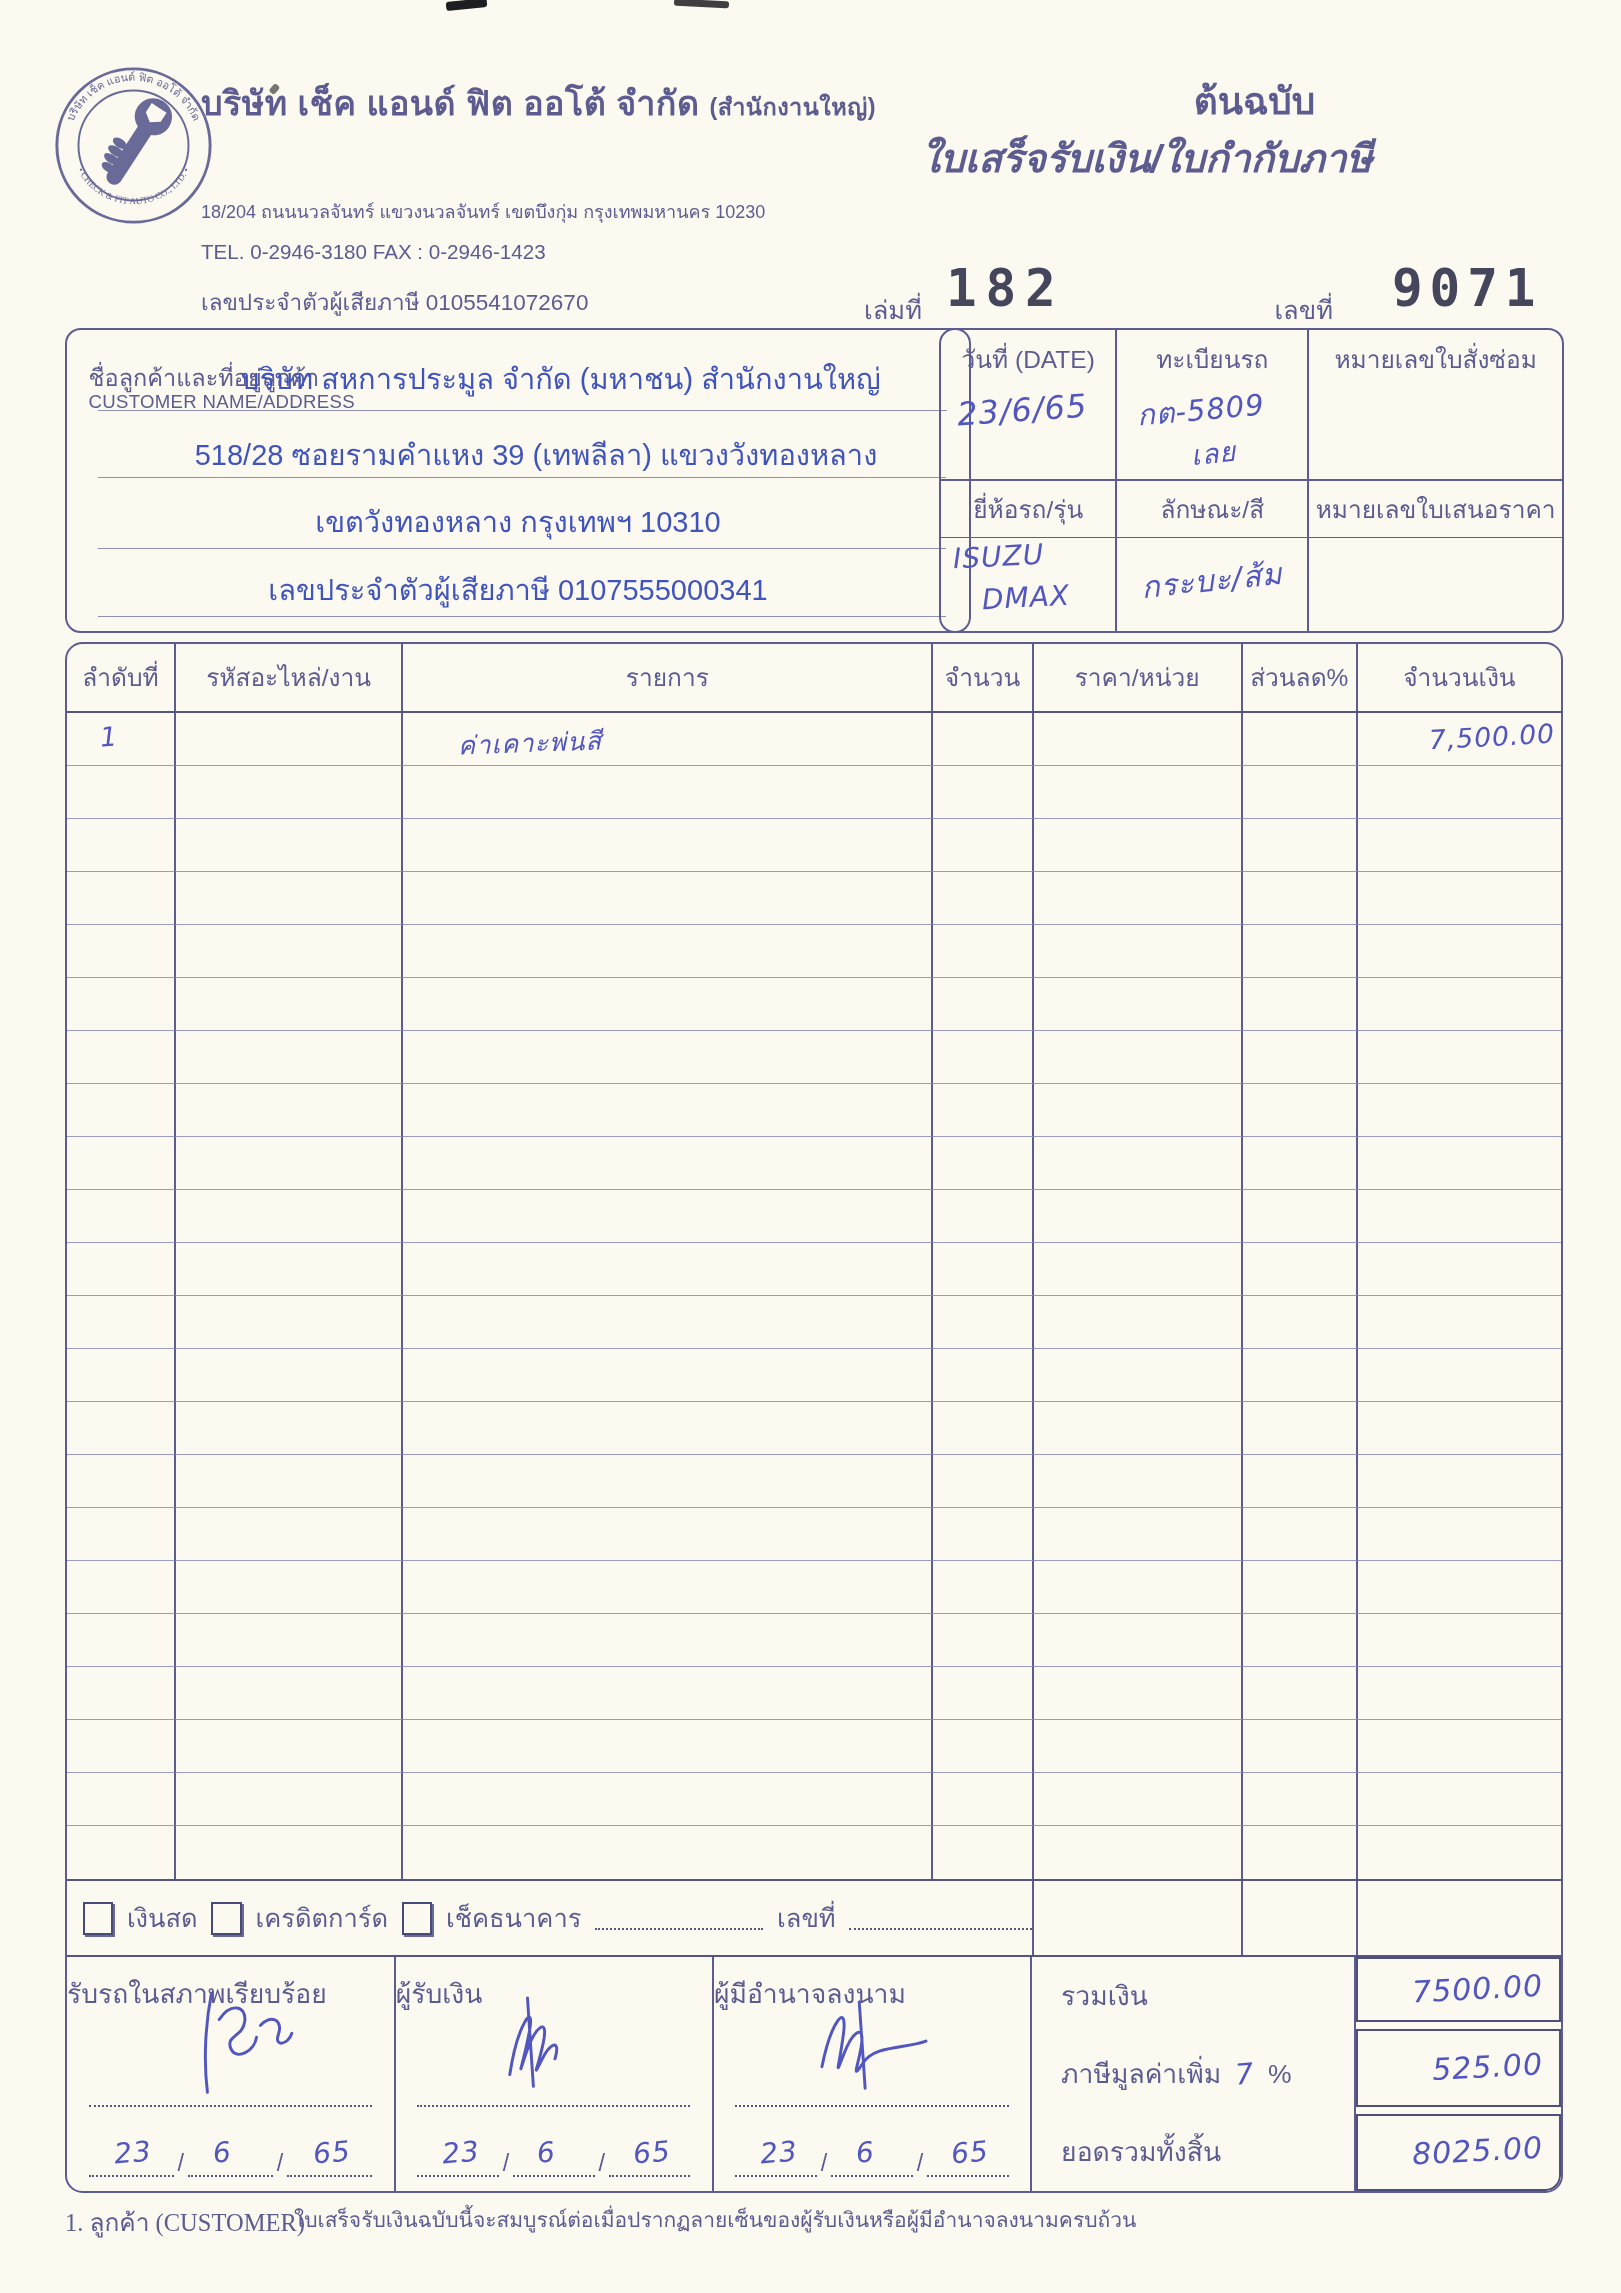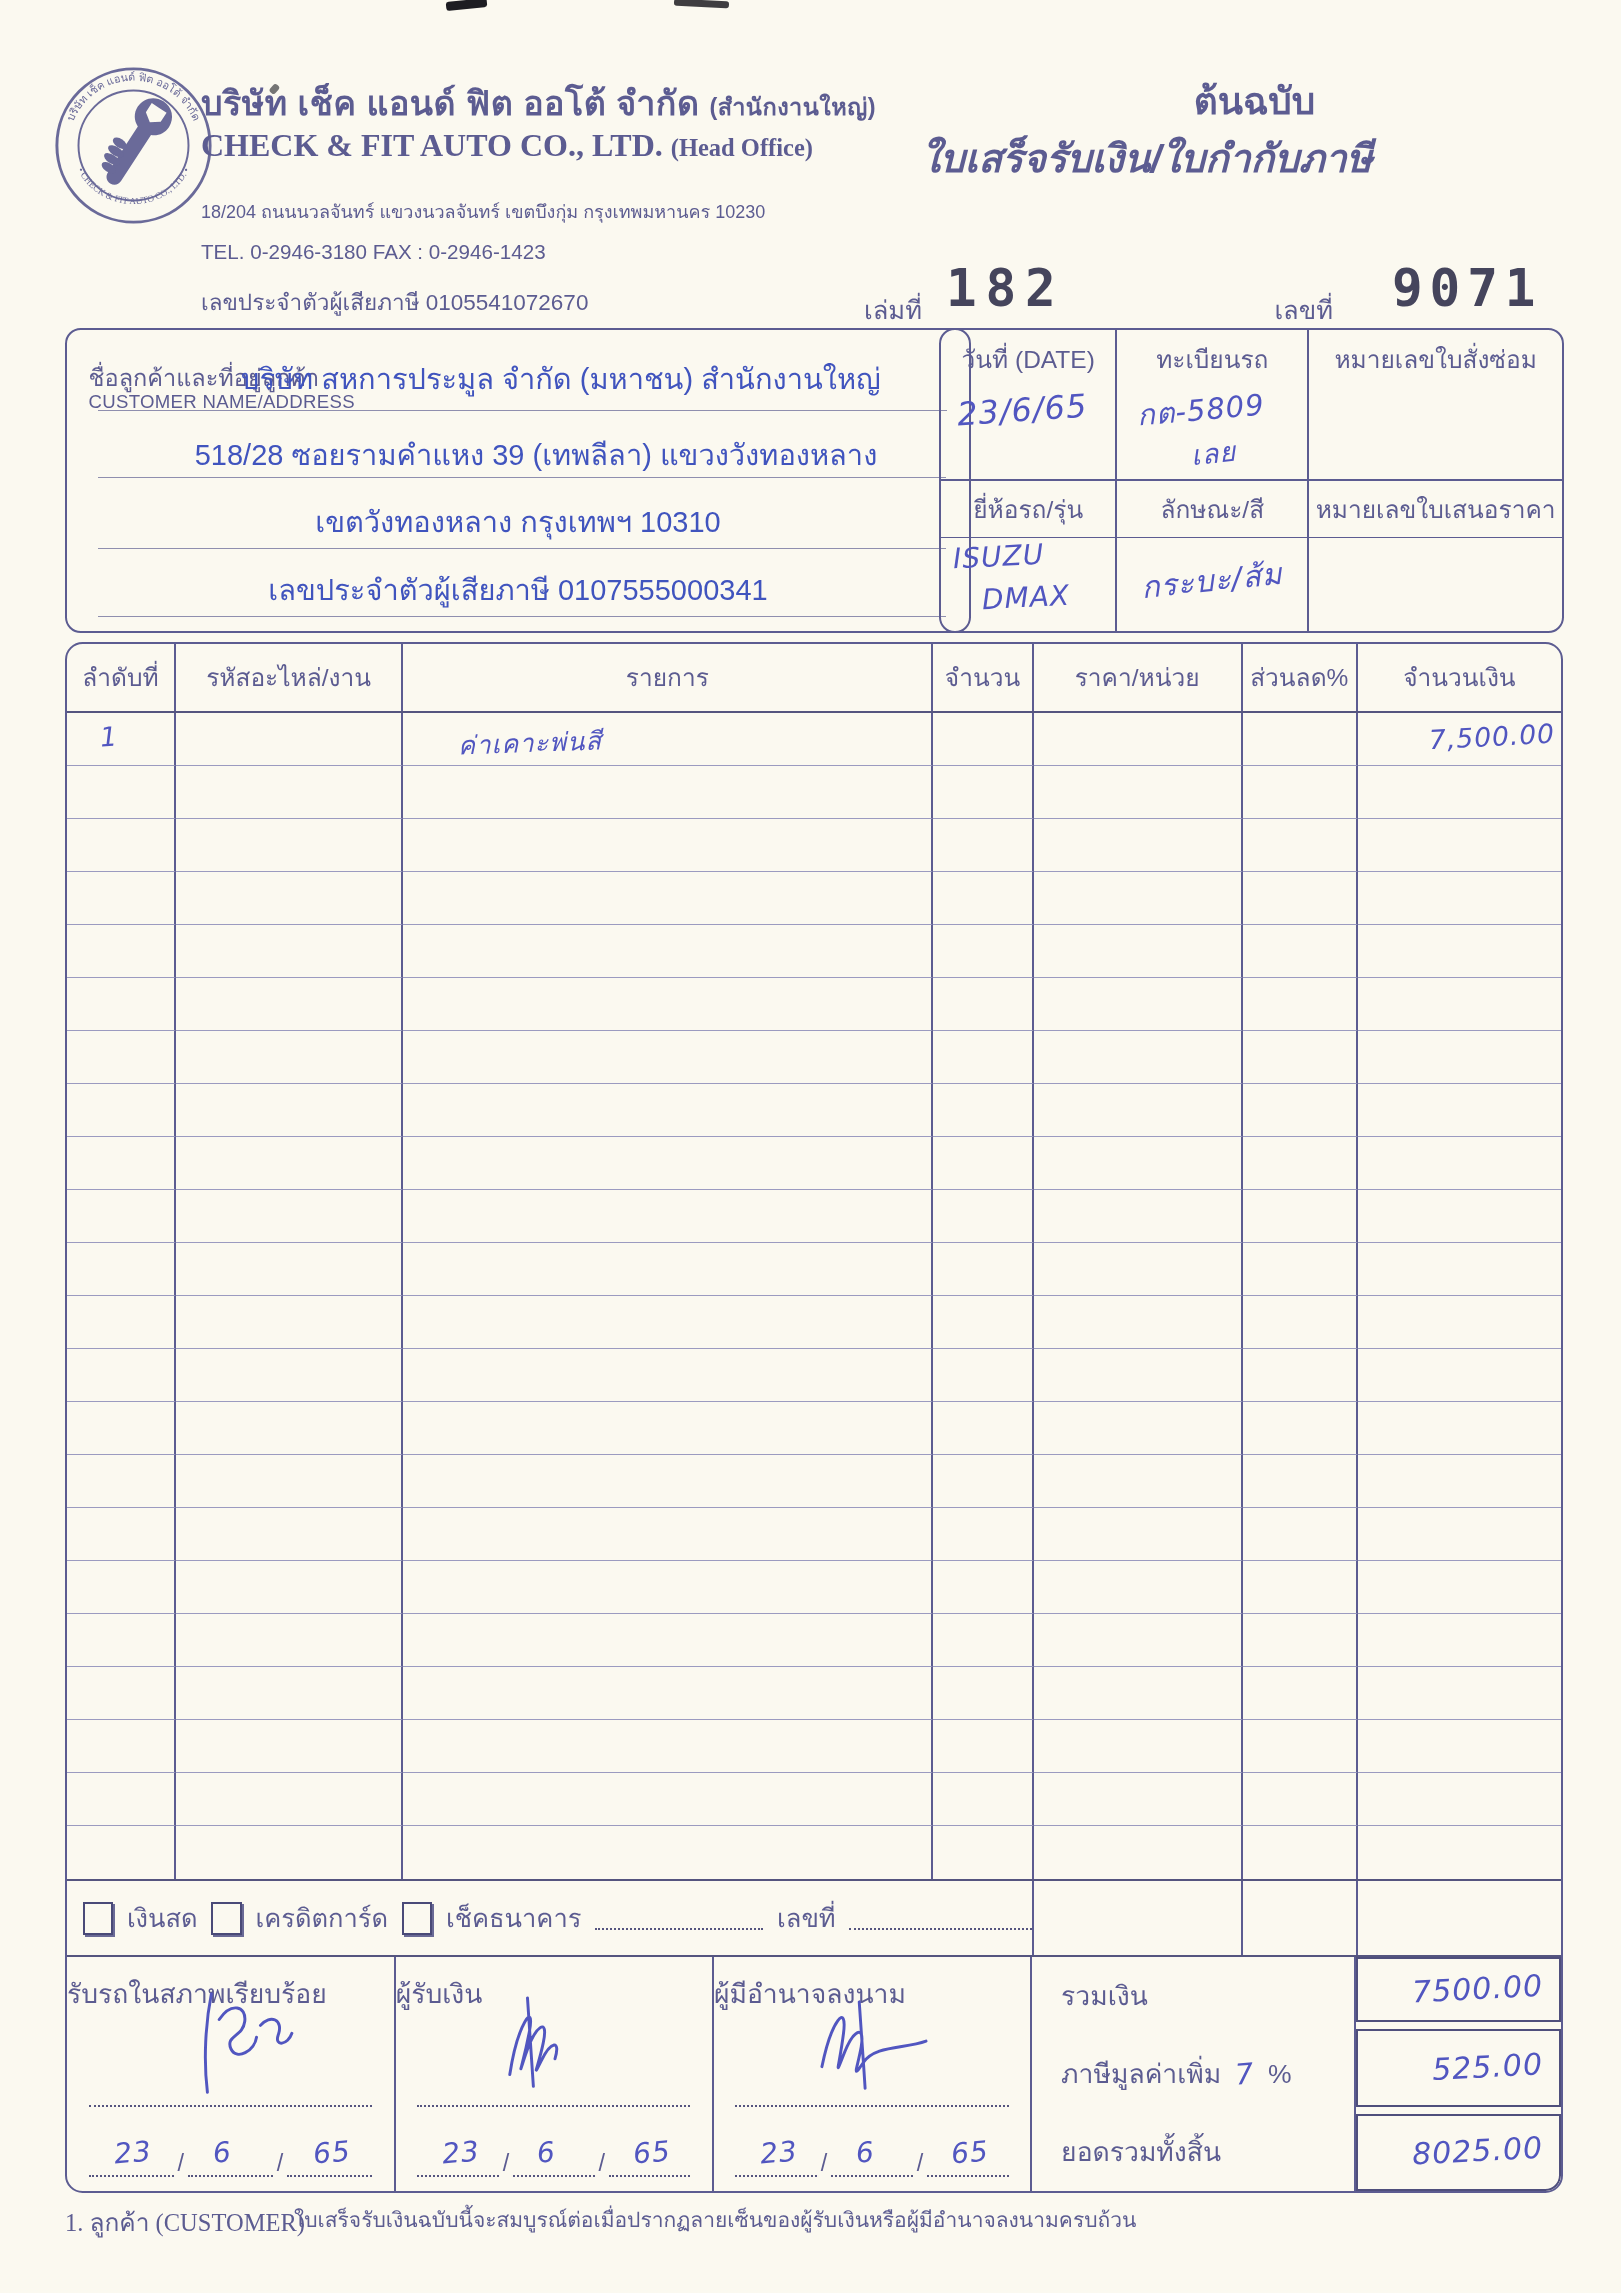--- a/index.html
+++ b/index.html
@@ -113,24 +113,20 @@
       <ellipse cx="71" cy="101" rx="9" ry="4.5"></ellipse>
       <ellipse cx="72" cy="110" rx="9" ry="4.5"></ellipse>
       <ellipse cx="74" cy="119" rx="8" ry="4.5"></ellipse>
     </g>
   </svg>
 
   <div class="co-name-th">
     <span>บริษัท เช็ค แอนด์ ฟิต ออโต้ จำกัด</span>
     <span class="paren">(สำนักงานใหญ่)</span>
   </div>
-  <div class="co-name-en">
-    <span>CHECK &amp; FIT AUTO CO., LTD.</span>
-    <span class="paren">(Head Office)</span>
-  </div>
   <div class="co-address">18/204 ถนนนวลจันทร์ แขวงนวลจันทร์ เขตบึงกุ่ม กรุงเทพมหานคร 10230</div>
   <div class="co-tel">TEL. 0-2946-3180   FAX : 0-2946-1423</div>
   <div class="co-tax">เลขประจำตัวผู้เสียภาษี 0105541072670</div>
 
   <div class="copy-label">ต้นฉบับ</div>
   <div class="doc-title">ใบเสร็จรับเงิน/ใบกำกับภาษี</div>
 
   <div class="book-label">เล่มที่</div>
   <div class="book-no">182</div>
   <div class="no-label">เลขที่</div>

